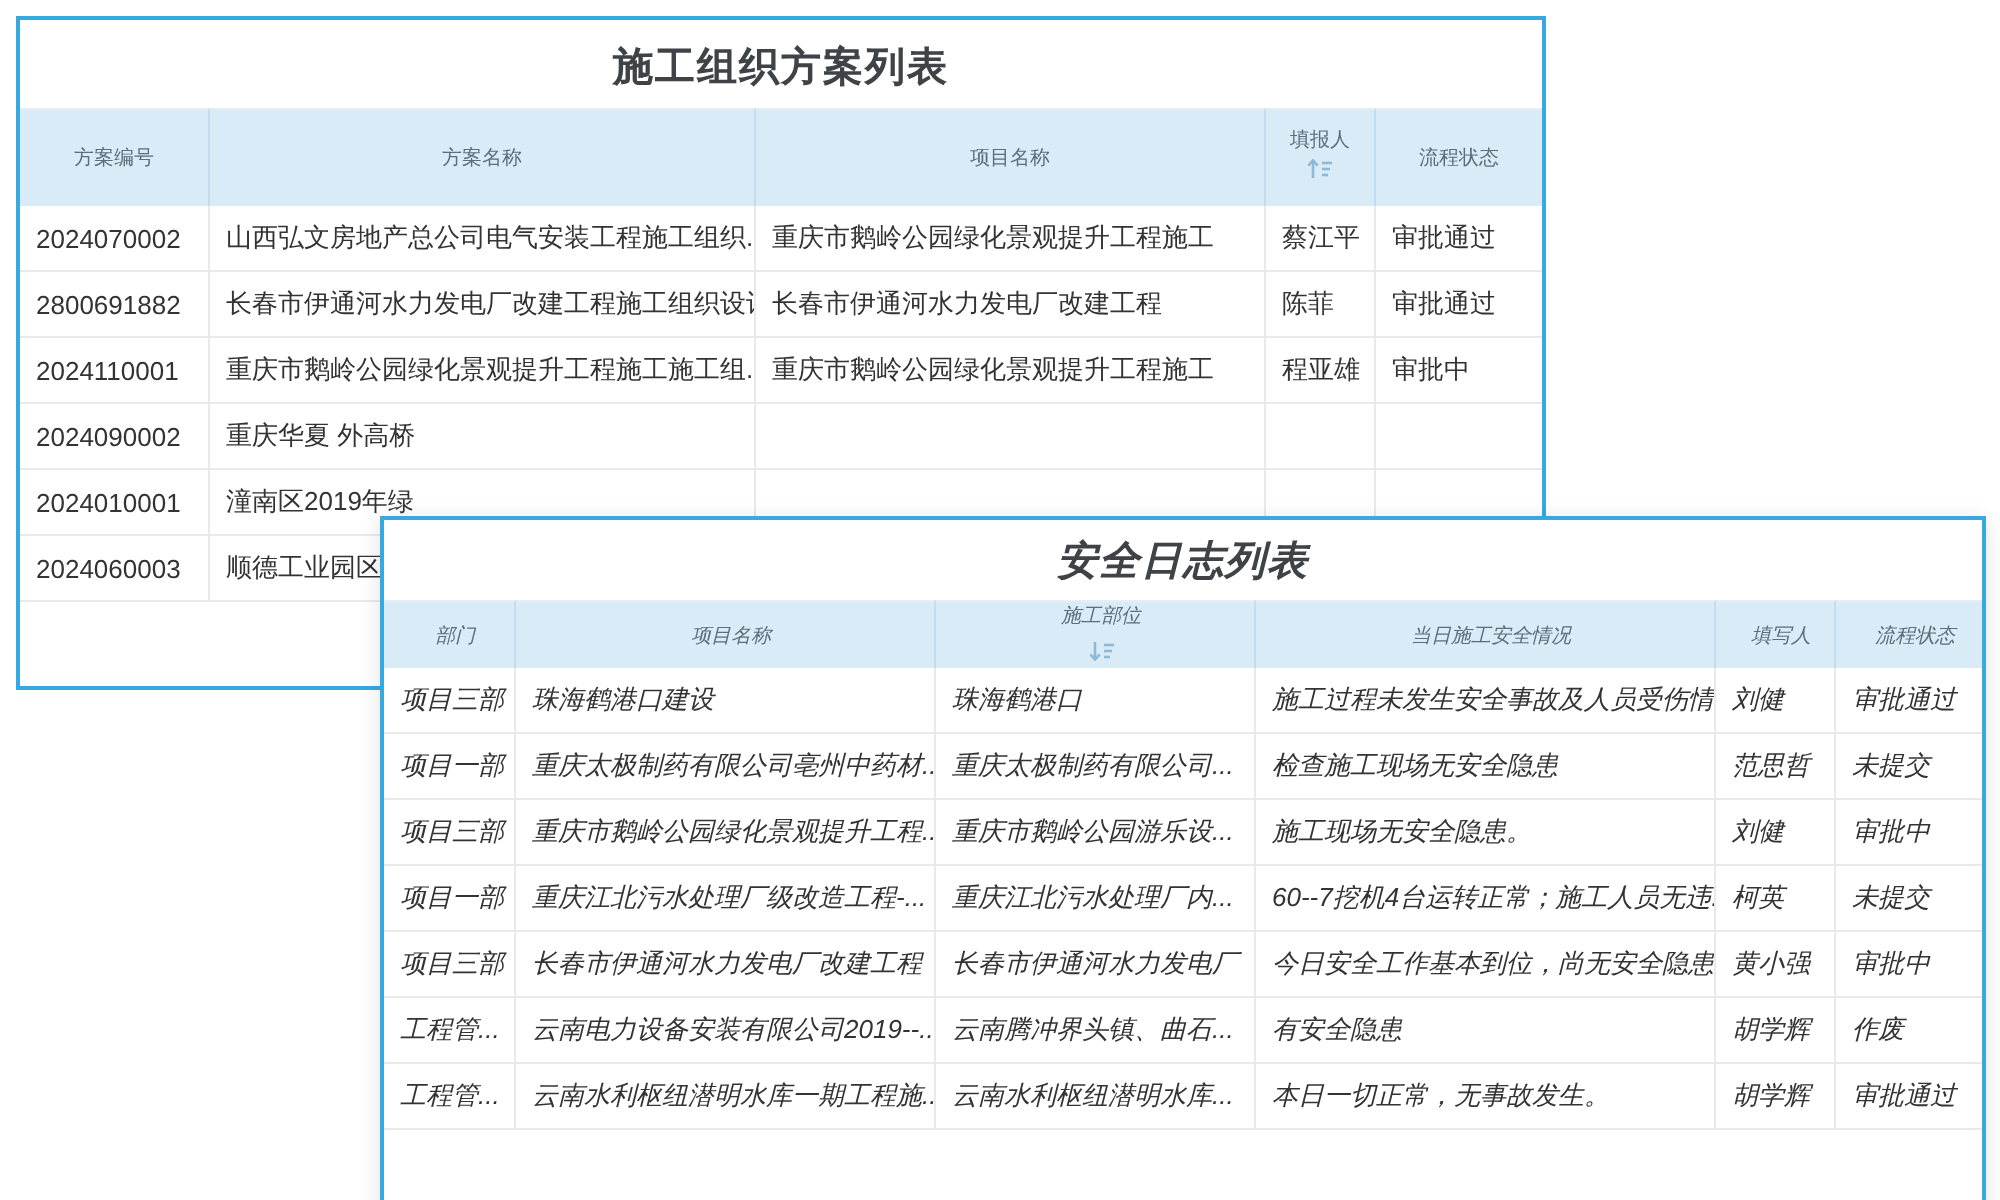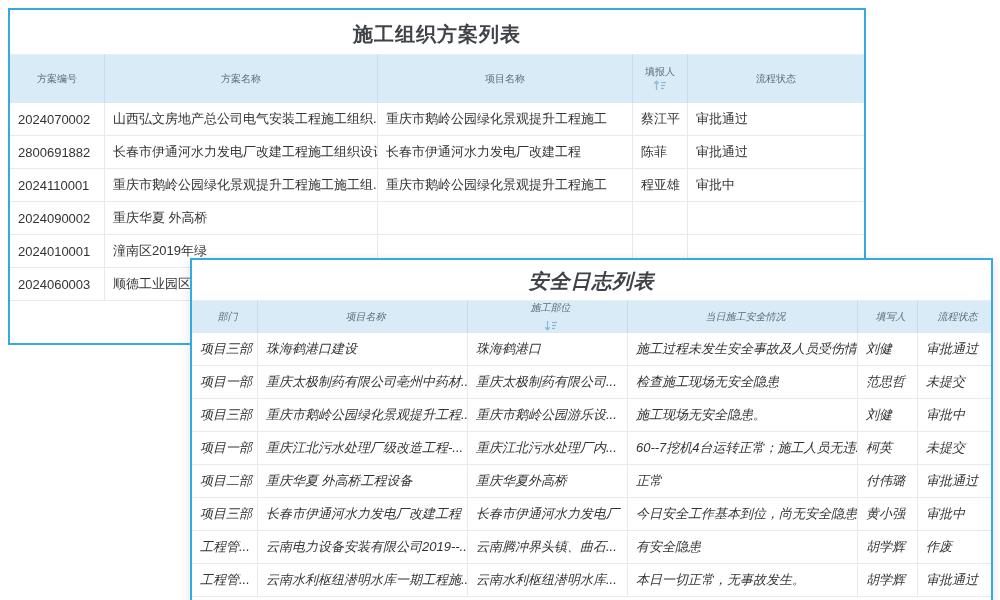--- a/index.html
+++ b/index.html
@@ -6,21 +6,21 @@
   body{
     width:1000px;height:600px;position:relative;overflow:hidden;
     background:#ffffff;
     font-family:"Liberation Sans","DejaVu Sans",sans-serif;
     -webkit-font-smoothing:antialiased;
   }
   .panel{
     position:absolute;background:#fff;border:2px solid #36A9E1;box-sizing:border-box;
     overflow:hidden;
   }
-  .panel-plan{left:8px;top:8px;width:858px;height:337px;z-index:1;}
+  .panel-plan{left:8px;top:8px;width:765px;height:337px;z-index:1;}
   .panel-log{left:190px;top:258px;width:803px;height:376px;z-index:2;box-shadow:0 2px 10px rgba(0,0,0,0.12);font-style:italic;}
   .panel-title{
     text-align:center;font-size:20px;font-weight:bold;color:#3F4347;
     letter-spacing:1px;
   }
   .panel-plan .panel-title{height:44px;line-height:48px;}
   .panel-log .panel-title{height:40px;line-height:43px;}
   table.tbl{border-collapse:separate;border-spacing:0;table-layout:fixed;width:100%;}
   .tbl th{
     background:#D9EBF7;color:#5E6D78;font-weight:normal;font-size:10px;
@@ -196,28 +196,20 @@
         </tr>
         <tr>
           <td class="l">项目一部</td>
           <td class="l link">重庆江北污水处理厂级改造工程-...</td>
           <td class="l">重庆江北污水处理厂内...</td>
           <td class="l">60--7挖机4台运转正常；施工人员无违...</td>
           <td class="c link">柯英</td>
           <td class="c st-unsubmitted">未提交</td>
         </tr>
         <tr>
-          <td class="l">项目二部</td>
-          <td class="l link">重庆华夏 外高桥工程设备</td>
-          <td class="l">重庆华夏外高桥</td>
-          <td class="l">正常</td>
-          <td class="c link">付伟璐</td>
-          <td class="c st-approved">审批通过</td>
-        </tr>
-        <tr>
           <td class="l">项目三部</td>
           <td class="l link">长春市伊通河水力发电厂改建工程</td>
           <td class="l">长春市伊通河水力发电厂</td>
           <td class="l">今日安全工作基本到位，尚无安全隐患...</td>
           <td class="c link">黄小强</td>
           <td class="c st-pending">审批中</td>
         </tr>
         <tr>
           <td class="l">工程管...</td>
           <td class="l link">云南电力设备安装有限公司2019--...</td>

